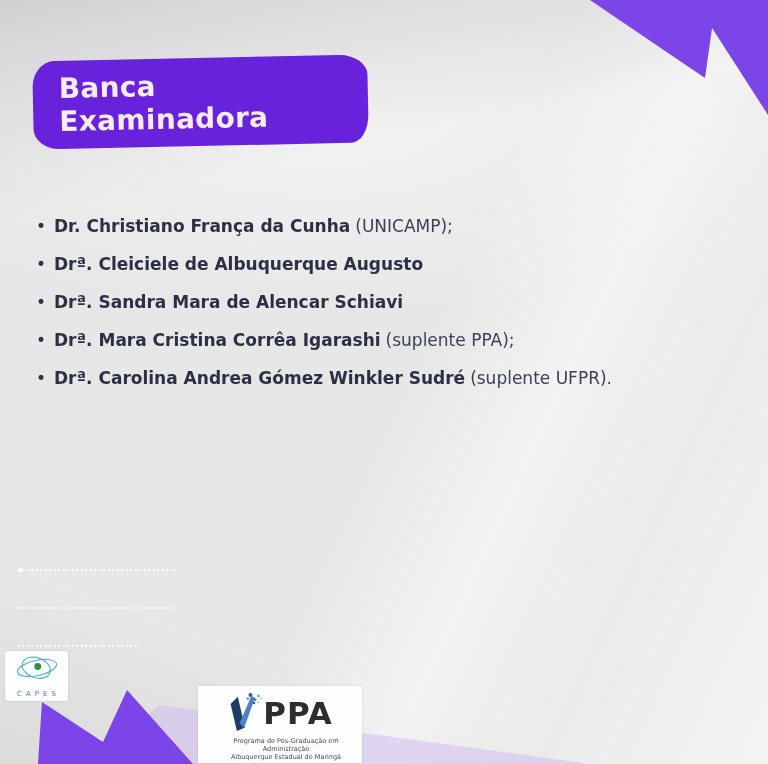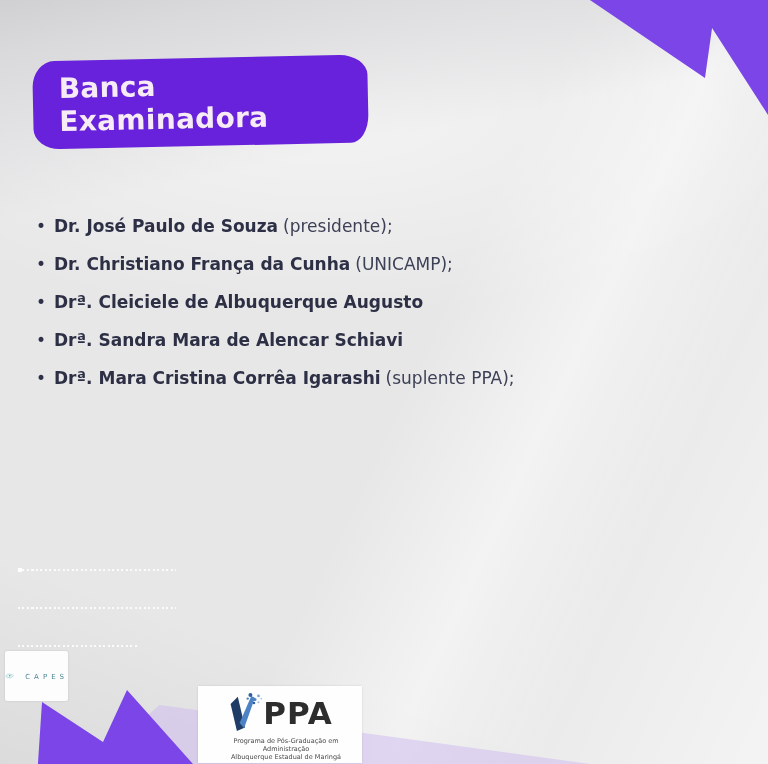--- a/index.html
+++ b/index.html
@@ -49,21 +49,21 @@
   
   .dots{position:absolute;height:2px;z-index:2;
     background:repeating-linear-gradient(90deg,rgba(255,255,255,.85) 0 2px,rgba(255,255,255,0) 2px 4.5px);}
   .dots-1{left:18px;top:569px;width:158px;}
   .dots-1::before{content:"";position:absolute;left:0;top:-1px;width:4px;height:4px;background:#fff;}
   .dots-2{left:18px;top:607px;width:158px;}
   .dots-3{left:18px;top:645px;width:121px;}
   
   .capes{
     position:absolute;left:5px;top:651px;width:63px;height:50px;z-index:3;
-    background:#fdfdfd;border-radius:2px;display:flex;flex-direction:row;
+    background:#fdfdfd;border-radius:2px;display:flex;flex-direction:column;
     align-items:center;justify-content:center;box-shadow:0 0 2px rgba(0,0,0,.15);gap:7px;
   }
   .capes .label{font-size:7px;letter-spacing:4px;color:#4e8696;margin-top:1px;padding-left:4px;}
   
   .ppa{
     position:absolute;left:198px;top:686px;width:164px;height:77px;z-index:3;
     background:#fefefe;display:flex;flex-direction:column;align-items:center;
     justify-content:center;box-shadow:0 0 2px rgba(0,0,0,.12);
   }
   .ppa .row{display:flex;align-items:center;gap:0;margin-top:2px;}
@@ -78,33 +78,33 @@
   <div class="zig-tr"></div>
   <div class="lavender"></div>
   <div class="zig-bl"></div>
 
   <div class="banner">
     <h1>Banca Examinadora</h1>
   </div>
 
   <ul class="board">
     <li>
-      <span class="nm">Dr. José Paulo de Souza</span><span class="rl">(presidente);</span>
-    </li>
-    <li>
       <span class="nm">Dr. Christiano França da Cunha</span><span class="rl">(UNICAMP);</span>
     </li>
     <li>
       <span class="nm">Drª. Cleiciele de Albuquerque Augusto</span><span class="rl"></span>
     </li>
     <li>
       <span class="nm">Drª. Sandra Mara de Alencar Schiavi</span><span class="rl"></span>
     </li>
     <li>
       <span class="nm">Drª. Mara Cristina Corrêa Igarashi</span><span class="rl">(suplente PPA);</span>
+    </li>
+    <li>
+      <span class="nm">Drª. Carolina Andrea Gómez Winkler Sudré</span><span class="rl">(suplente UFPR).</span>
     </li>
   </ul>
 
   <div class="dots dots-1"></div>
   <div class="dots dots-2"></div>
   <div class="dots dots-3"></div>
 
   <div class="capes">
     <svg width="46" height="28" viewBox="0 0 60 36">
       <ellipse cx="30" cy="18" rx="26" ry="10" fill="none" stroke="#57b4c8" stroke-width="1.6" transform="rotate(-12 30 18)"></ellipse>

